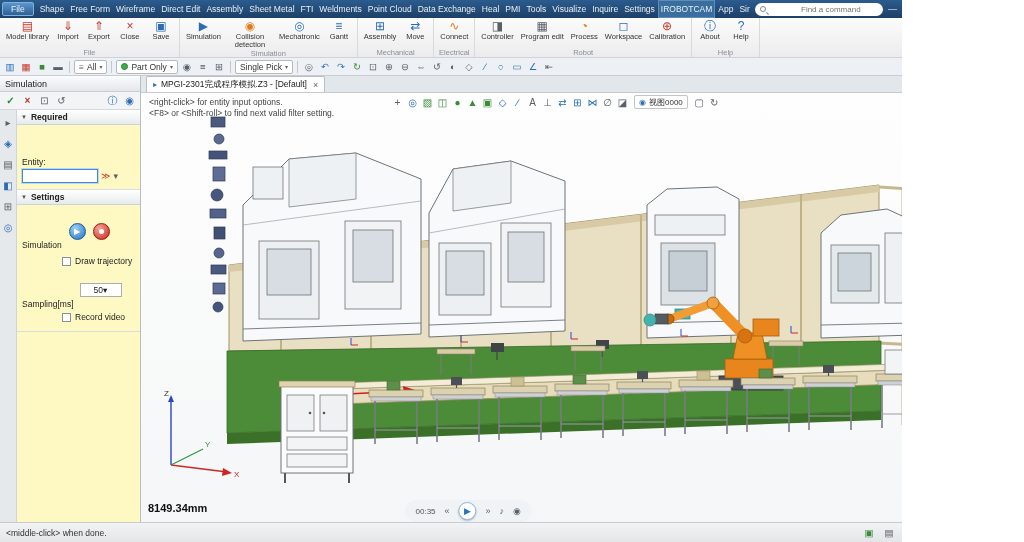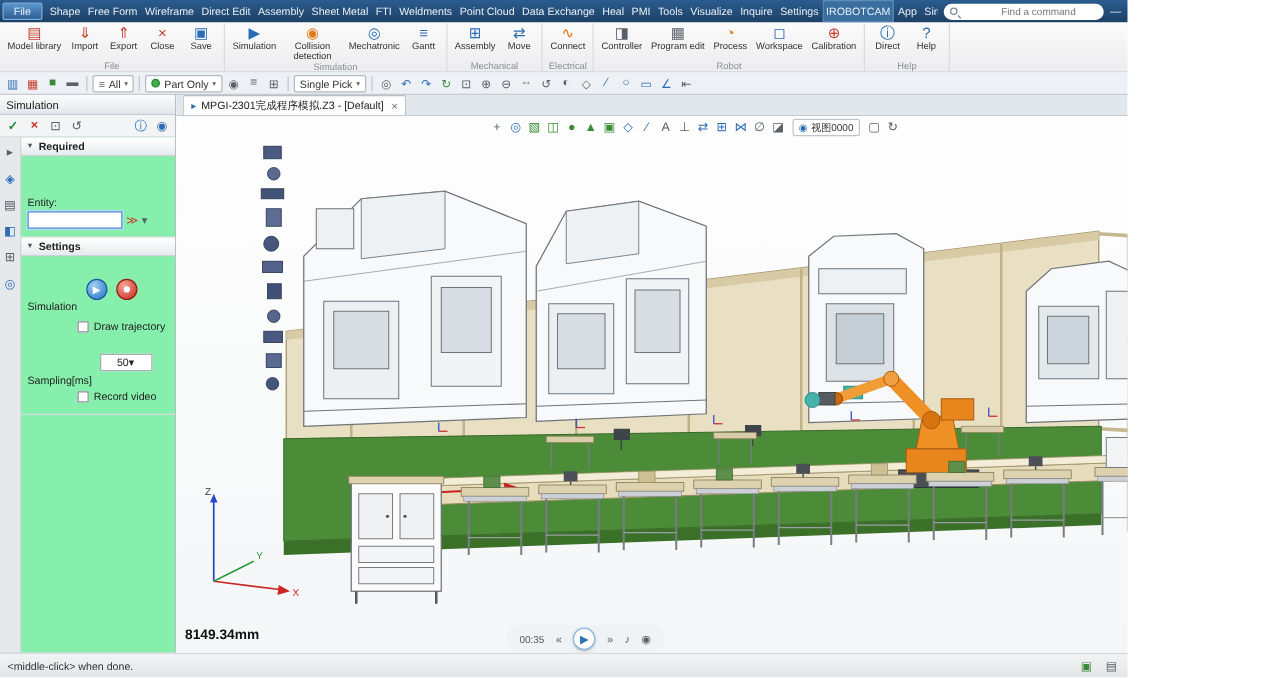--- a/index.html
+++ b/index.html
@@ -45,21 +45,21 @@
   .left-panel { width:141px; flex:0 0 auto; background:#eef0f2; border-right:1px solid #b9bec3; display:flex; flex-direction:column; }
   .panel-header { height:16px; background:linear-gradient(#fbfcfd,#e4e7ea); border-bottom:1px solid #c9cdd1; display:flex; align-items:center; padding:0 5px; font-size:9px; color:#222; flex:0 0 auto; }
   .panel-toolbar { height:18px; background:#f2f4f6; border-bottom:1px solid #d5d9dd; display:flex; align-items:center; gap:2px; padding:0 3px; flex:0 0 auto; }
   .pt-btn { width:15px; height:15px; display:flex; align-items:center; justify-content:center; font-size:10px; border-radius:2px; cursor:pointer; }
   .pt-btn.ok { color:#1d8a34; font-weight:bold; }
   .pt-btn.cancel { color:#c23328; font-weight:bold; }
   .pt-spacer { flex:1; }
   .panel-body { flex:1; display:flex; min-height:0; }
   .side-strip { width:17px; background:#e6e9ec; border-right:1px solid #d0d4d8; display:flex; flex-direction:column; align-items:center; padding-top:6px; gap:8px; }
   .side-ic { width:13px; height:13px; line-height:13px; text-align:center; font-size:10px; cursor:pointer; }
-  .panel-content { flex:1; display:flex; flex-direction:column; background:#86efac; }
+  .panel-content { flex:1; display:flex; flex-direction:column; background:#fef9c3; }
   .section-hd { height:15px; display:flex; align-items:center; gap:4px; padding:0 4px; background:linear-gradient(#ffffff,#e7eaed); border-bottom:1px solid #cfd3d7; font-size:8.5px; font-weight:bold; color:#222; cursor:pointer; }
   .tri { font-size:6px; color:#555; }
   .section-bd { padding:4px 5px 6px; border-bottom:1px solid #d8dbdf; }
   .field-label { font-size:8.5px; color:#222;margin-top:28px; }
   .entity-row { display:flex; align-items:center; gap:3px; margin-top:2px; }
   .entity-input { width:76px; height:14px; border:1px solid #3f8ad0; box-shadow:0 0 0 1px #bcd8f0; background:#fff; font-size:8.5px; padding:0 2px; outline:none; font-family:"Liberation Sans",sans-serif; }
   .ent-ic { font-size:9px; cursor:pointer; }
   .sim-row { display:flex; align-items:center; gap:7px; margin:3px 0 6px; }
   .sim-btn { width:17px; height:17px; border-radius:50%; display:flex; align-items:center; justify-content:center; cursor:pointer; }
   .sim-btn.play { background:radial-gradient(circle at 35% 30%,#9fd0f5,#2272c4); border:1px solid #195a9e; color:#fff; font-size:8px; }
@@ -254,21 +254,21 @@
     <span class="rib-icon c-red">⊕</span>
     <span class="rib-label">Calibration</span>
   </div>
 </div>
       <div class="rib-group-label">Robot</div>
     </div>
     <div class="rib-group">
       <div class="rib-items">
   <div class="rib-item">
     <span class="rib-icon c-blue">ⓘ</span>
-    <span class="rib-label">Direct</span>
+    <span class="rib-label">About</span>
   </div>
 
   <div class="rib-item">
     <span class="rib-icon c-blue">?</span>
     <span class="rib-label">Help</span>
   </div>
 </div>
       <div class="rib-group-label">Help</div>
     </div>
   </div>
@@ -637,20 +637,24 @@
           <polygon points="30,302 27,309 33,309" fill="#2a46c8"></polygon>
           <text x="23" y="303" font-size="8" fill="#333">Z</text>
           <line x1="30" y1="372" x2="86" y2="379" stroke="#cc2626" stroke-width="1.4"></line>
           <polygon points="91,380 82,375 81,383" fill="#cc2626"></polygon>
           <text x="93" y="384" font-size="8" fill="#cc2626">X</text>
           <line x1="30" y1="372" x2="62" y2="356" stroke="#2a9a3c" stroke-width="1.2"></line>
           <text x="64" y="354" font-size="8" fill="#2a9a3c">Y</text>
         </g>
       </svg>
 
+      <div class="hints">
+        <div>&lt;right-click&gt; for entity input options.</div>
+        <div>&lt;F8&gt; or &lt;Shift-roll&gt; to find next valid filter setting.</div>
+      </div>
 
       <div class="vp-toolbar">
         <span class="vp-icons">
   <span class="vp-ic c-gray">+</span>
 
   <span class="vp-ic c-blue">◎</span>
 
   <span class="vp-ic c-green">▧</span>
 
   <span class="vp-ic c-green">◫</span>

